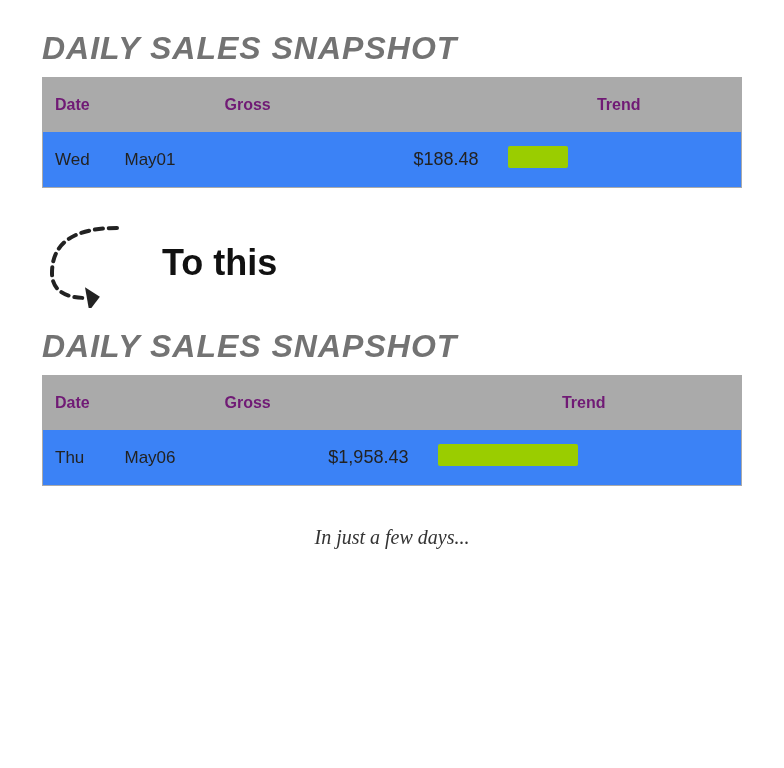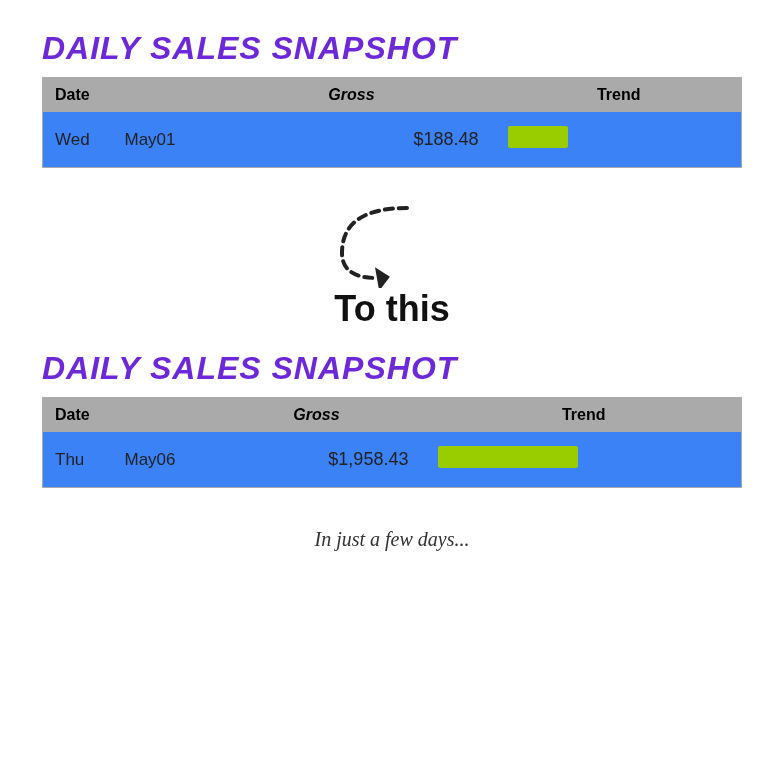--- a/index.html
+++ b/index.html
@@ -16,50 +16,49 @@
     }
 
     .section {
       width: 100%;
       max-width: 700px;
     }
 
     .snapshot-title {
       font-size: 32px;
       font-weight: 900;
-      color: #6d28d9;
+      color: #737373;
       font-style: italic;
       text-transform: uppercase;
       margin-bottom: 10px;
       letter-spacing: 1px;
     }
 
     .snapshot-table {
       width: 100%;
       border-collapse: collapse;
       border: 1.5px solid #aaaaaa;
     }
 
     .snapshot-table thead tr {
       background-color: #aaaaaa;
     }
 
     .snapshot-table thead th {
-      color: #000000;
+      color: #701a75;
       font-size: 16px;
       font-weight: bold;
-      padding: 8px 12px;
+      padding: 18px 12px;
       text-align: left;
       margin-top: 21px;
     }
 
     .snapshot-table thead th.gross-col {
-      text-align: center;
+      text-align: left;
       padding-right: 20px;
-      font-style: italic;
     }
 
     .snapshot-table thead th.trend-col {
       text-align: center;
       padding-left: 10px;
     }
 
     .snapshot-table tbody tr {
       background-color: #3b82f6;
     }
@@ -92,21 +91,21 @@
 
     .trend-bar {
       height: 22px;
       background-color: #9acd00;
       border-radius: 2px;
       display: inline-block;
     }
 
     .arrow-section {
       display: flex;
-      flex-direction: column;
+      flex-direction: row;
       align-items: center;
       margin: 30px 0 20px 0;
       width: 100%;
       max-width: 700px;
     }
 
     .curved-arrow {
       width: 100px;
       height: 90px;
       margin-right: 20px;

